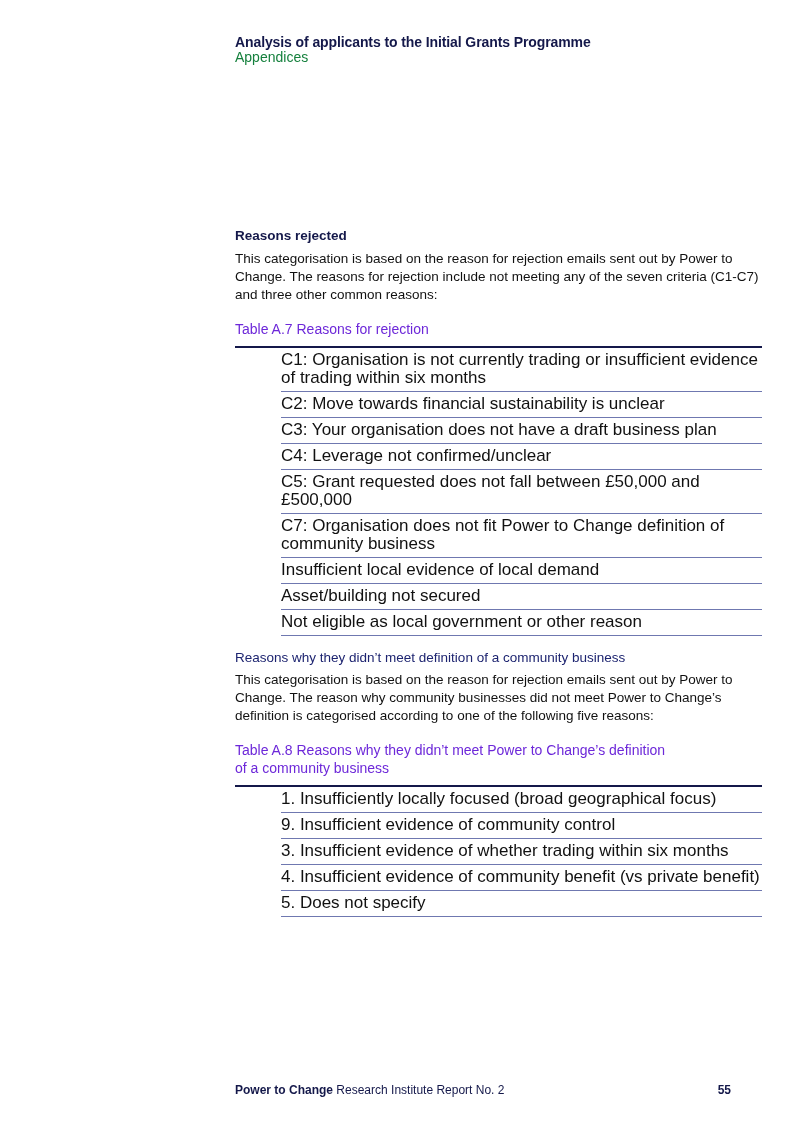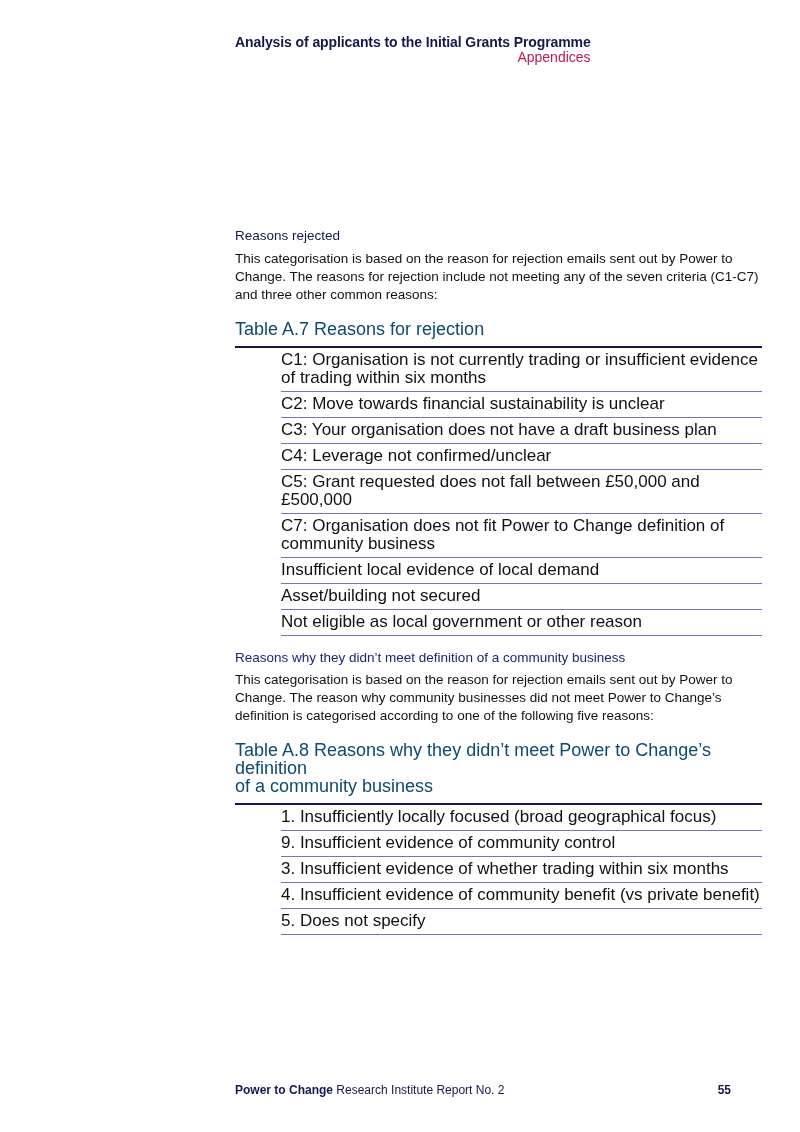--- a/index.html
+++ b/index.html
@@ -1,23 +1,23 @@
 <!DOCTYPE html>
 <html><head>
 <meta charset="utf-8">
 <style>
   html, body { margin:0; padding:0; background:#ffffff; }
   body { width:800px; height:1132px; position:relative; font-family:"Liberation Sans", sans-serif; color:#111; }
   .header { position:absolute; left:235px; top:35px; font-size:14px; line-height:15px; }
   .header .t1 { color:#14184a; font-weight:bold; letter-spacing:-0.1px; }
-  .header .t2 { color:#be185d;text-align:right; }
+  .header .t2 { color:#15803d; }
   .content { position:absolute; left:235px; top:228px; width:527px; }
-  h2 { font-size:13.5px; color:#14184a; font-weight:normal; margin:0 0 7px 0; }
+  h2 { font-size:13.5px; color:#14184a; font-weight:bold; margin:0 0 7px 0; }
   p { font-size:13.5px; line-height:18px; margin:4px 0 16px 0; color:#111; }
-  .caption { font-size:18px; color:#0c4a6e; line-height:18px; margin:16px 0 8px 0; }
+  .caption { font-size:14px; color:#6d28d9; line-height:18px; margin:16px 0 8px 0; }
   .table { border-top:2px solid #14184a; margin:0 0 14px 0; }
   .row { font-size:17px; line-height:18px; padding:3px 0 4px 0; border-bottom:1.5px solid #6f78b0;margin-left:46px; }
   .subhead { font-size:13.5px; color:#1d2470; margin:0 0 6px 0; }
   .footer { position:absolute; left:235px; top:1083px; width:496px; font-size:12px; color:#14184a; }
   .footer b { font-weight:bold; }
   .footer .page { position:absolute; right:0; top:0; font-weight:bold; }
 </style>
 </head>
 <body>
 

